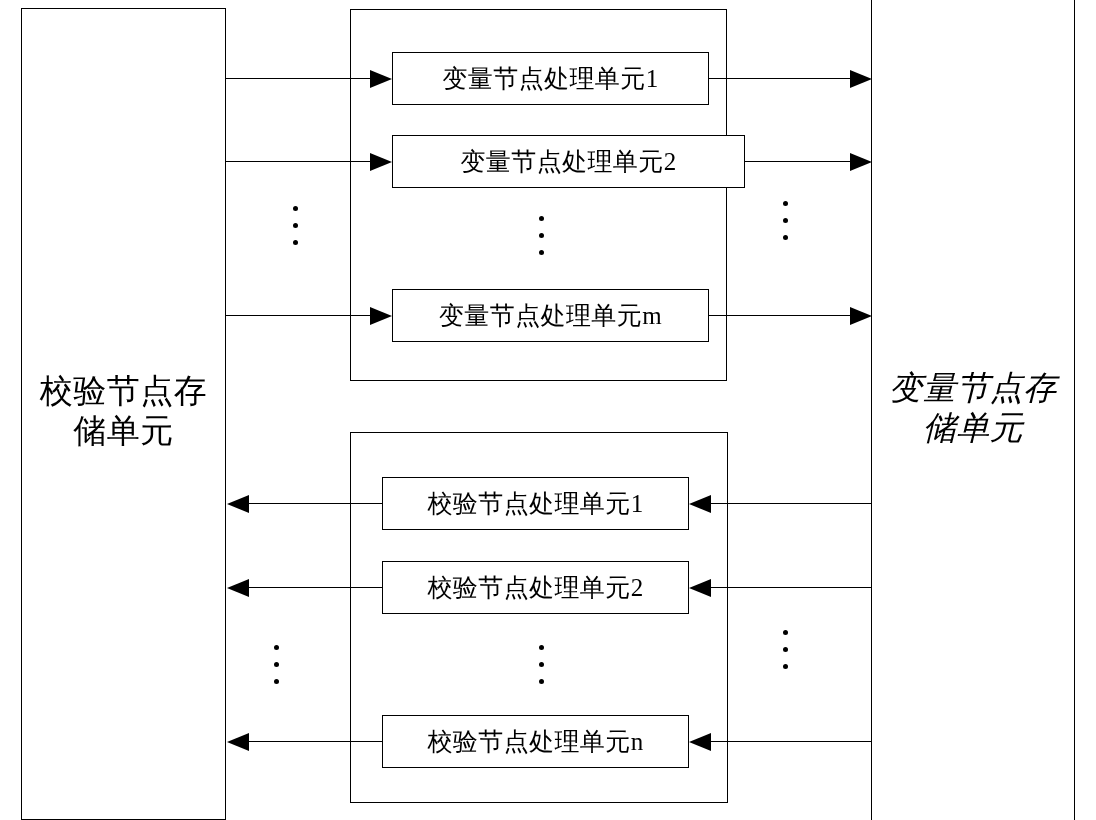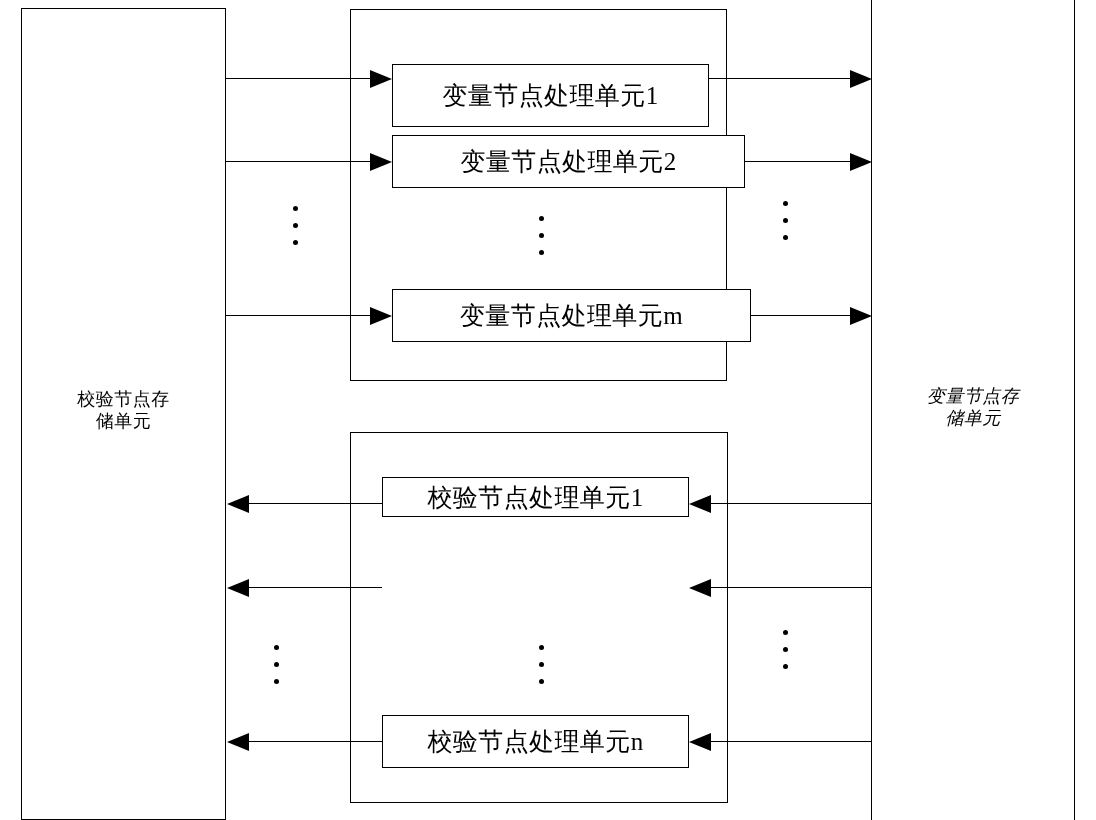--- a/index.html
+++ b/index.html
@@ -20,21 +20,21 @@
   .panel {
     position: absolute;
     box-sizing: border-box;
     border: 1.6px solid #000000;
     background: transparent;
     display: flex;
     align-items: center;
     justify-content: center;
   }
   .panel-label {
-    font-size: 18px;
+    font-size: 33px;
     line-height: 1.22;
     color: #000000;
     text-align: center;
     letter-spacing: 0.5px;
     white-space: pre-line;
   }
   .group {
     position: absolute;
     box-sizing: border-box;
     border: 1.6px solid #000000;
@@ -106,23 +106,23 @@
 储单元</div>
   </div>
 
   <div class="panel" style="left:871px; top:-6px; width:204px; height:832px;">
     <div class="panel-label" style="margin-top:-4px;font-style:italic;">变量节点存
 储单元</div>
   </div>
 
   <div class="group" style="left:350px; top:9px; width:377px; height:372px;"></div>
 
-  <div class="unit" style="left:392px; top:64px; width:317px; height:63px;">变量节点处理单元1</div>
+  <div class="unit" style="left:392px; top:52px; width:317px; height:53px;">变量节点处理单元1</div>
   <div class="unit" style="left:392px; top:135px; width:353px; height:53px;">变量节点处理单元2</div>
-  <div class="unit" style="left:392px; top:289px; width:359px; height:53px;">变量节点处理单元m</div>
+  <div class="unit" style="left:392px; top:289px; width:317px; height:53px;">变量节点处理单元m</div>
 
   <div class="hline" style="left:226px; top:78px; width:146px;"></div>
   <div class="arrow-right" style="left:370px; top:70px;"></div>
 
   <div class="hline" style="left:226px; top:161px; width:146px;"></div>
   <div class="arrow-right" style="left:370px; top:153px;"></div>
 
   <div class="hline" style="left:226px; top:315px; width:146px;"></div>
   <div class="arrow-right" style="left:370px; top:307px;"></div>
 
@@ -146,21 +146,22 @@
       <i></i>
   </div>
   <div class="vdots" style="left:783px; top:201px;">
     <i></i>
       <i></i>
       <i></i>
   </div>
 
   <div class="group" style="left:350px; top:432px; width:378px; height:371px;"></div>
 
-  <div class="unit" style="left:382px; top:477px; width:307px; height:40px;text-align:right;">校验节点处理单元1</div>
+  <div class="unit" style="left:382px; top:477px; width:307px; height:53px;text-align:right;">校验节点处理单元1</div>
+  <div class="unit" style="left:382px; top:561px; width:307px; height:53px;">校验节点处理单元2</div>
   <div class="unit" style="left:382px; top:715px; width:307px; height:53px;">校验节点处理单元n</div>
 
   <div class="hline" style="left:711px; top:503px; width:160px;"></div>
   <div class="arrow-left" style="left:689px; top:495px;"></div>
 
   <div class="hline" style="left:711px; top:587px; width:160px;"></div>
   <div class="arrow-left" style="left:689px; top:579px;"></div>
 
   <div class="hline" style="left:711px; top:741px; width:160px;"></div>
   <div class="arrow-left" style="left:689px; top:733px;"></div>

